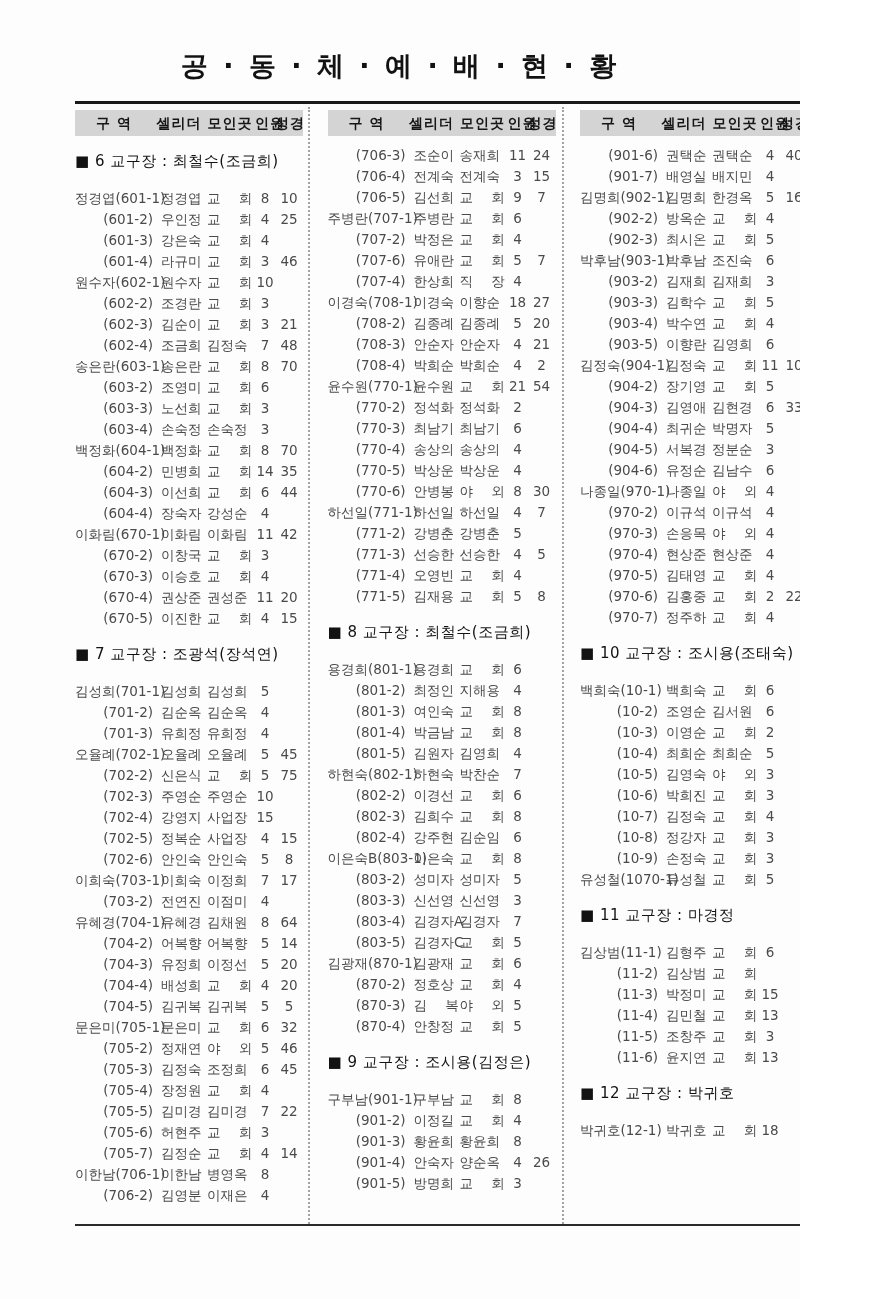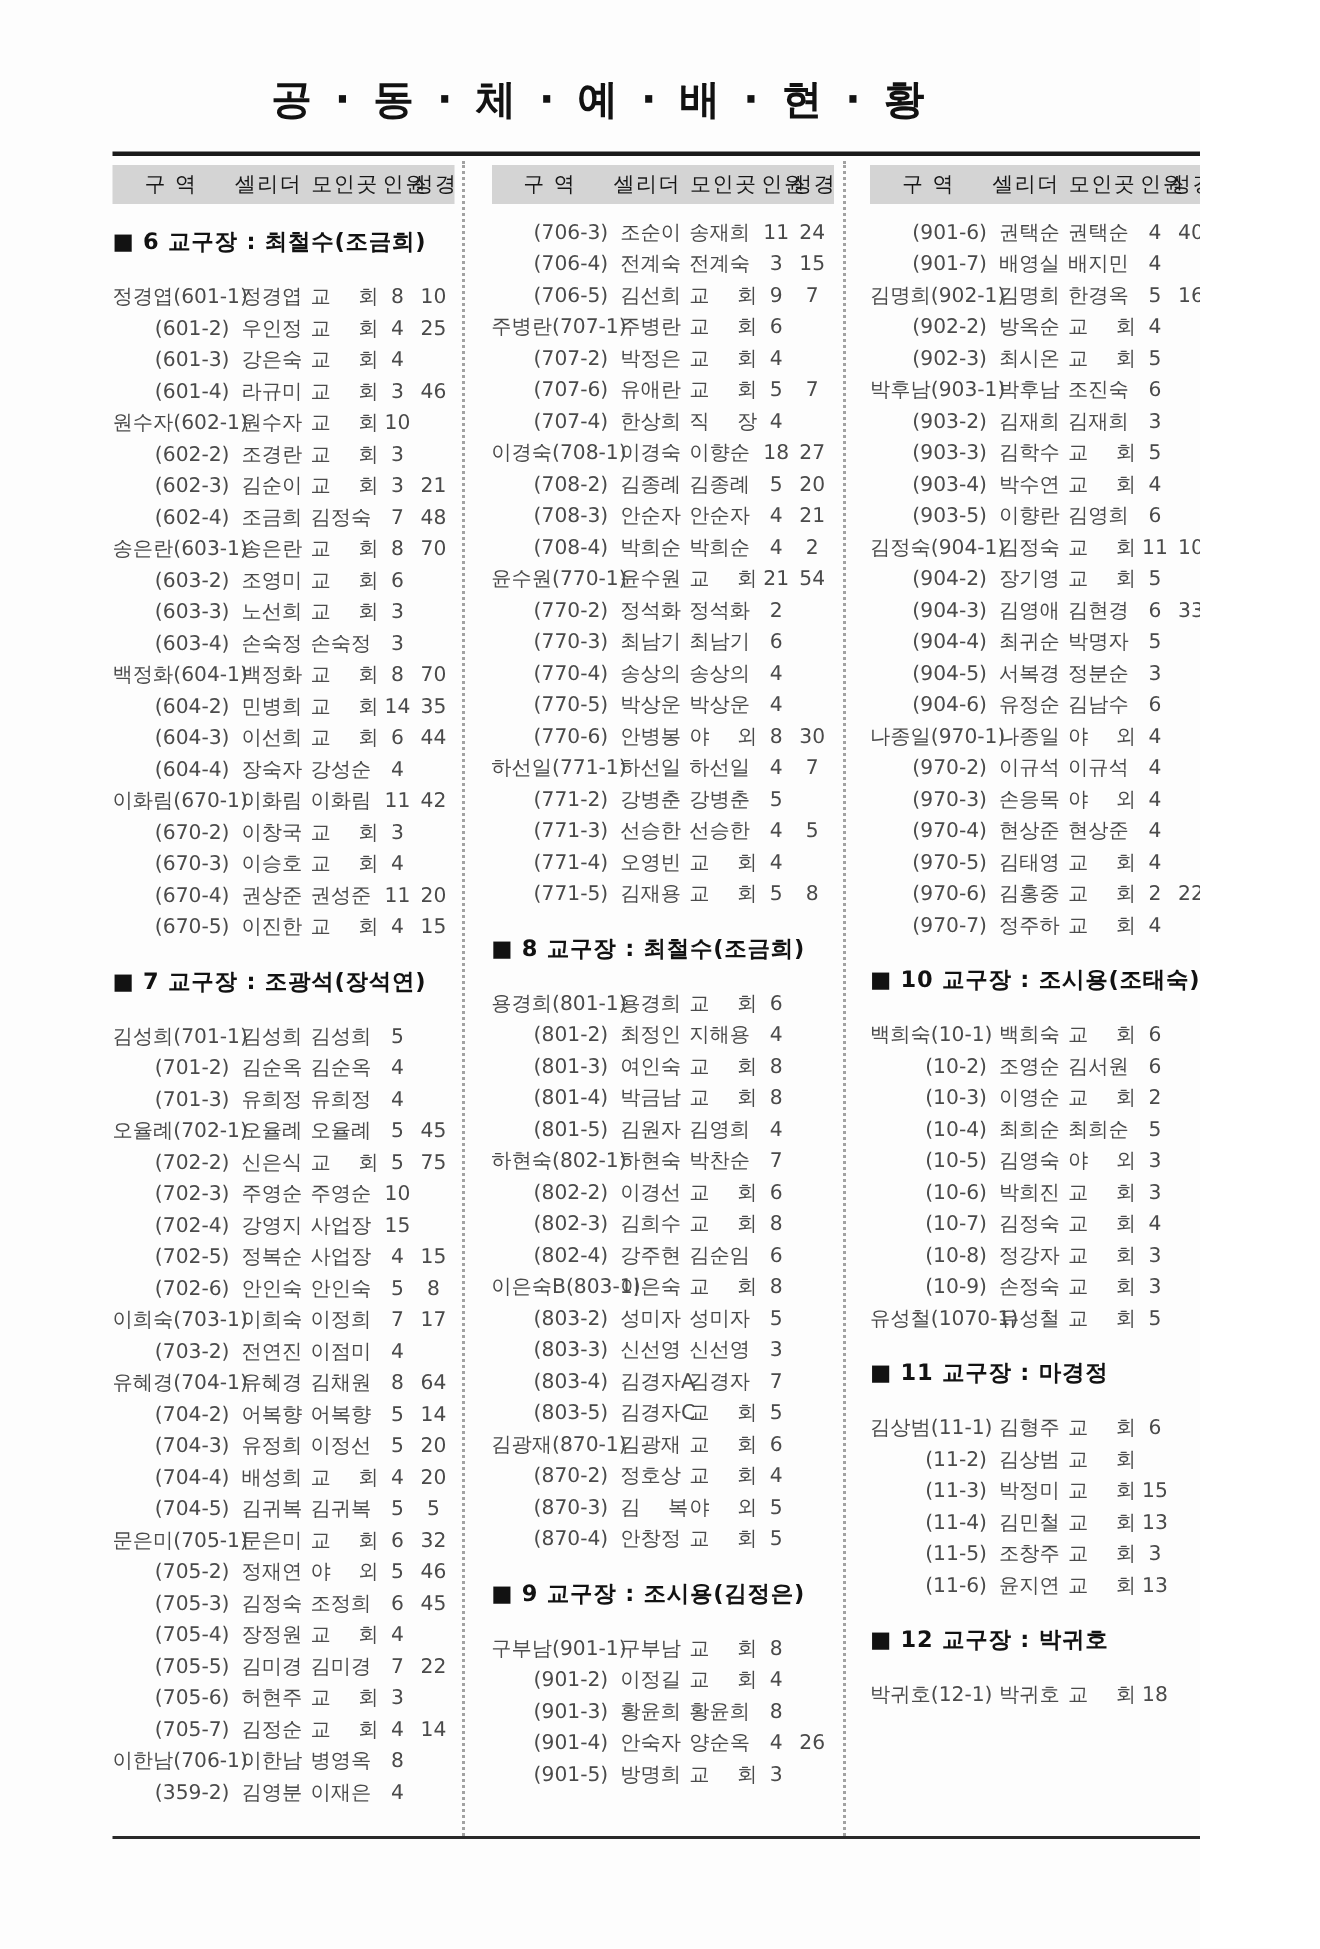--- a/index.html
+++ b/index.html
@@ -15,23 +15,23 @@
   .sep{position:absolute;top:107px;height:1117px;width:0;border-left:2px dotted #a2a2a2;}
   .sep1{left:308px;}
   .sep2{left:562px;}
 
   .columns{position:absolute;left:75px;top:110px;width:733px;display:flex;justify-content:space-between;align-items:flex-start;}
   .column{width:228px;}
 
   .grid{display:grid;grid-template-columns:78px 52px 50px 20px 28px;}
 
   .header-bar{background:#d4d4d4;height:26px;line-height:26px;margin-bottom:9px;}
-  .header-bar span{text-align:center;font-weight:normal;font-size:14px;color:#161616;letter-spacing:1px;white-space:nowrap;}
-
-  .section-title{font-weight:bold;font-size:15px;color:#121212;margin:16px 0 17px 0;letter-spacing:0.5px;white-space:nowrap;}
+  .header-bar span{text-align:center;font-weight:bold;font-size:14px;color:#161616;letter-spacing:1px;white-space:nowrap;}
+
+  .section-title{font-weight:normal;font-size:15px;color:#121212;margin:16px 0 17px 0;letter-spacing:0.5px;white-space:nowrap;}
 
   .data-row{height:21px;line-height:21px;font-size:13.5px;color:#4a4a4a;}
   .data-row span{white-space:nowrap;overflow:visible;}
   .c-code{text-align:right;}
   .data-row .c-leader{padding-left:8px;word-spacing:14px;}
   .data-row .c-place{padding-left:2px;word-spacing:14px;}
   .c-count,.c-bible{text-align:center;}
 
   .footer{position:absolute;left:0;top:1247px;width:880px;height:52px;background:#e5e5e5;}
   .footer .url{position:absolute;right:40px;top:0;line-height:50px;font-weight:bold;
@@ -364,21 +364,21 @@
           <span class="c-bible">14</span>
         </div>
         <div class="grid data-row">
           <span class="c-code">이한남(706-1)</span>
           <span class="c-leader">이한남</span>
           <span class="c-place">병영옥</span>
           <span class="c-count">8</span>
           <span class="c-bible"></span>
         </div>
         <div class="grid data-row">
-          <span class="c-code">(359-2)</span>
+          <span class="c-code">(706-2)</span>
           <span class="c-leader">김영분</span>
           <span class="c-place">이재은</span>
           <span class="c-count">4</span>
           <span class="c-bible"></span>
         </div>
       </div>
       <div class="column">
         <div class="grid header-bar">
           <span class="c-code">구 역</span>
           <span class="c-leader">셀리더</span>

